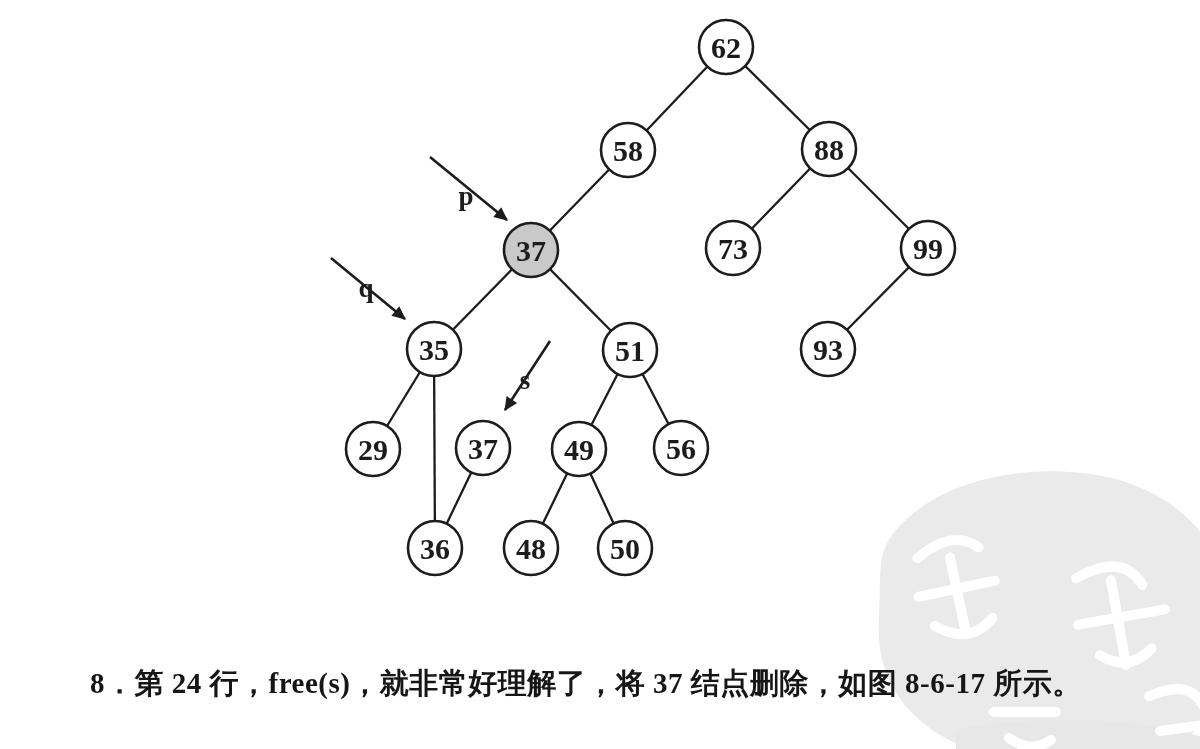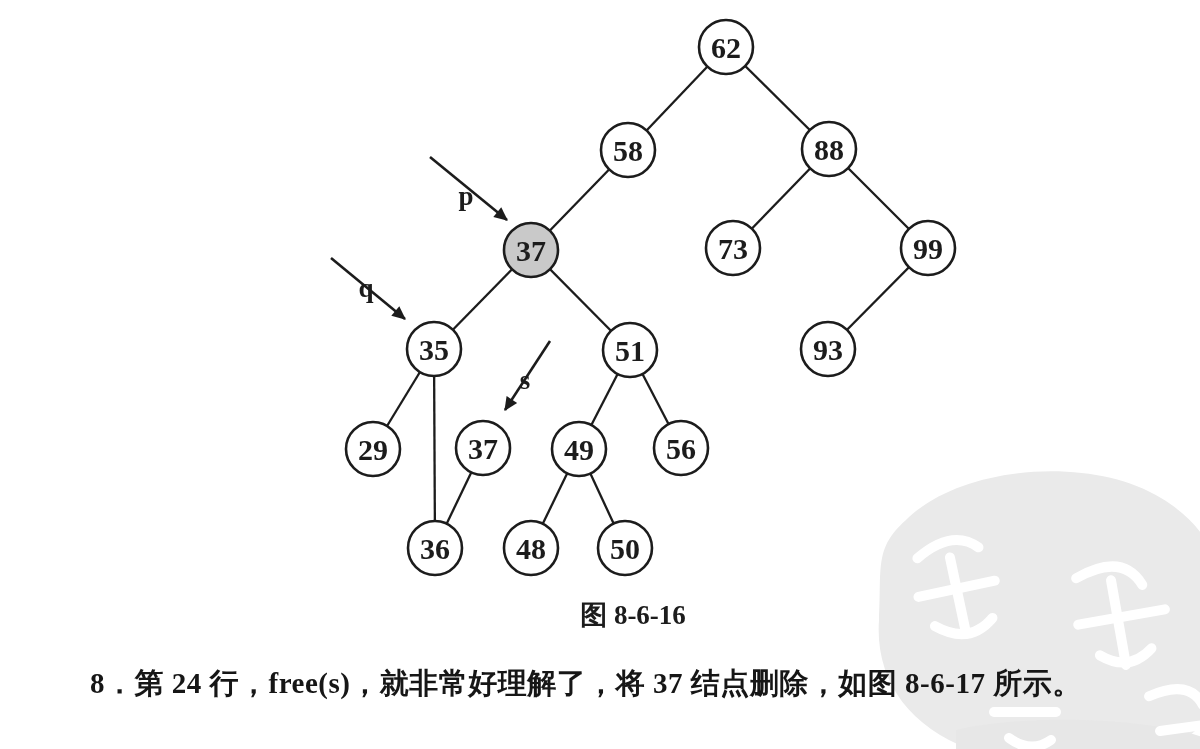--- a/index.html
+++ b/index.html
@@ -211,17 +211,16 @@
           <line x1="305" y1="258" x2="379" y2="319" class="pointer-line" marker-end="url(#arrowhead)"></line>
           <text x="340" y="297" class="pointer-label">q</text>
         </g>
         <g>
           <line x1="524" y1="341" x2="479" y2="410" class="pointer-line" marker-end="url(#arrowhead)"></line>
           <text x="499" y="389" class="pointer-label">s</text>
         </g>
       </g>
   </svg>
 
-  <div class="figure-caption">图 8-6-16</div>
 
   <div class="body-text">8．第 24 行，free(s)，就非常好理解了，将 37 结点删除，如图 8-6-17 所示。</div>
 
 </div>
 
 </body></html>

